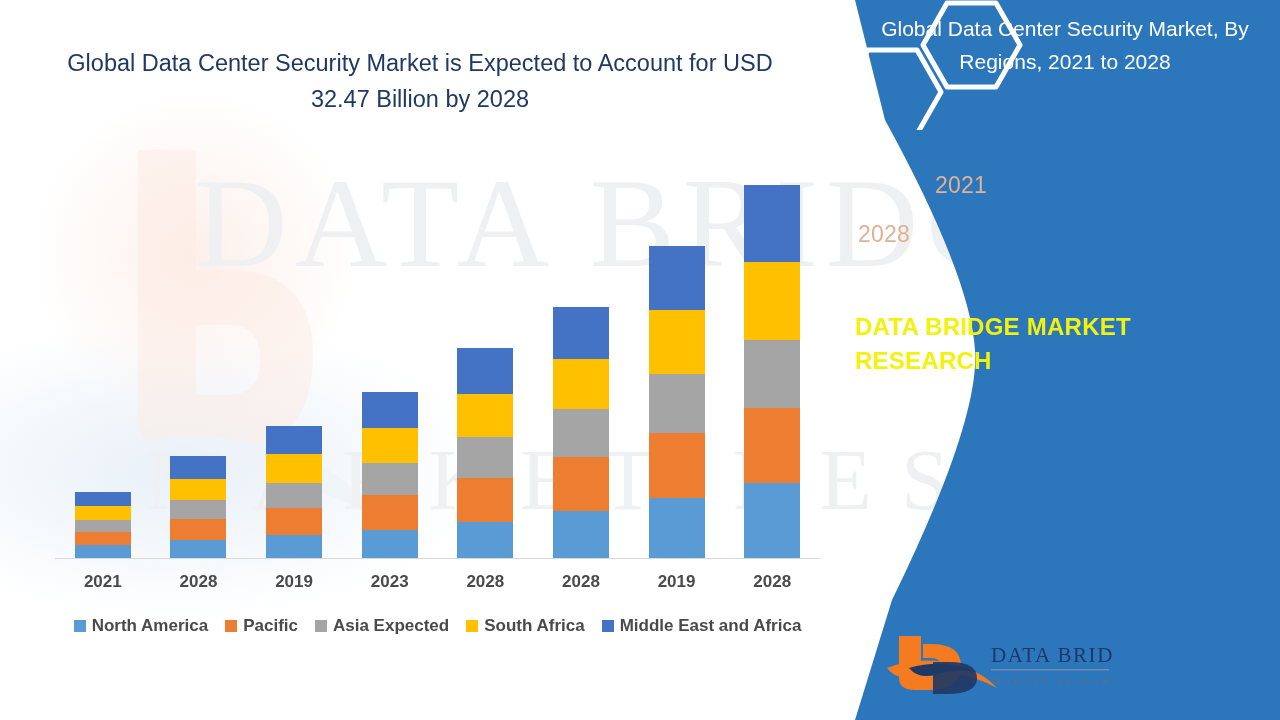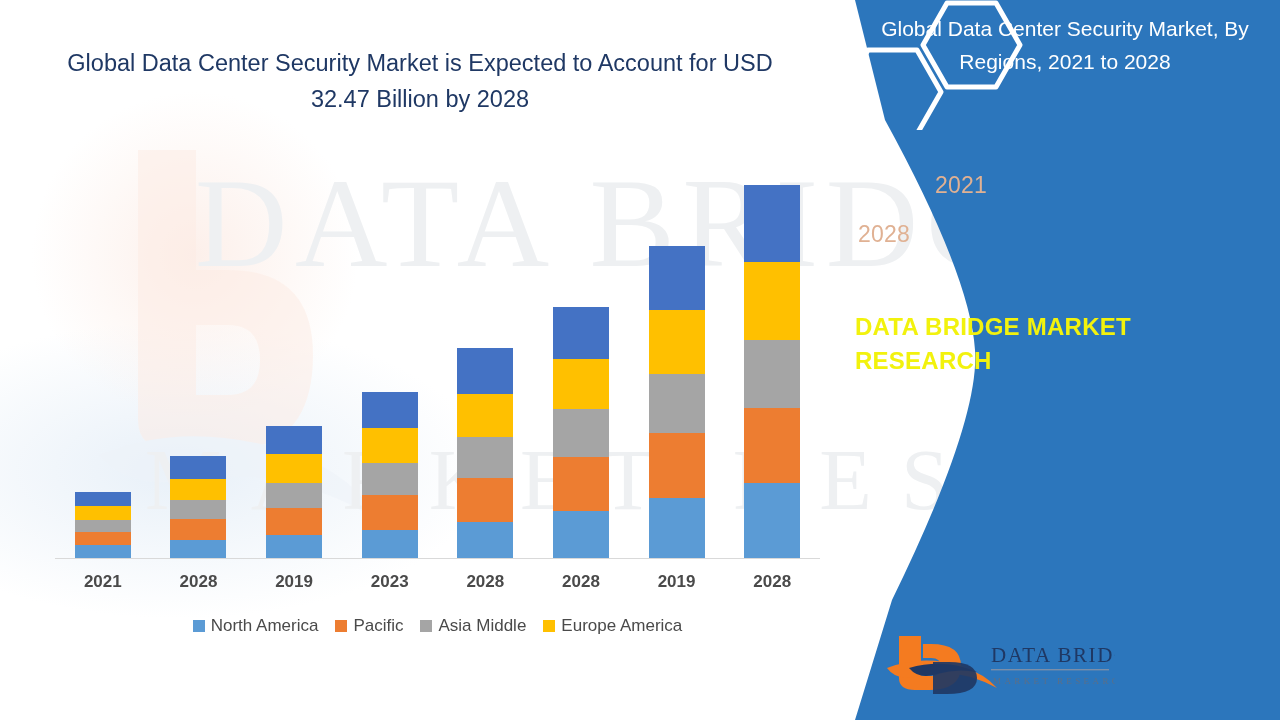--- a/index.html
+++ b/index.html
@@ -71,21 +71,21 @@
     font-size:17px; font-weight:700; color:#4a4a4a;
   }
 
   .legend {
     position:absolute; left:50px; top:616px; width:775px;
     display:flex; align-items:center; justify-content:center; gap:17px;
     flex-wrap:nowrap;
   }
   .legend-item { display:flex; align-items:center; gap:6px; }
   .legend-swatch { width:12px; height:12px; flex:none; }
-  .legend-label { font-size:17px; font-weight:400; color:#4a4a4a; white-space:nowrap; }
+  .legend-label { font-size:17px; font-weight:700; color:#4a4a4a; white-space:nowrap; }
 
   
   .blue-panel {
     position:absolute; left:830px; top:0; width:450px; height:720px;
   }
   .blue-panel svg { position:absolute; inset:0; }
   .panel-content { position:absolute; inset:0; }
 
   .panel-title {
     position:absolute; left:35px; top:12px; width:400px;
@@ -227,25 +227,29 @@
         <div class="legend-item">
           <span class="legend-swatch" style="background: rgb(91, 155, 213);"></span>
           <span class="legend-label">North America</span>
         </div>
         <div class="legend-item">
           <span class="legend-swatch" style="background: rgb(237, 125, 49);"></span>
           <span class="legend-label">Pacific</span>
         </div>
         <div class="legend-item">
           <span class="legend-swatch" style="background: rgb(165, 165, 165);"></span>
-          <span class="legend-label">Asia Middle</span>
+          <span class="legend-label">Asia Expected</span>
         </div>
         <div class="legend-item">
           <span class="legend-swatch" style="background: rgb(255, 192, 0);"></span>
-          <span class="legend-label">Europe America</span>
+          <span class="legend-label">South Africa</span>
+        </div>
+        <div class="legend-item">
+          <span class="legend-swatch" style="background: rgb(68, 114, 196);"></span>
+          <span class="legend-label">Middle East and Africa</span>
         </div>
       </div>
   </div>
 
   <div class="blue-panel">
     <svg viewBox="0 0 450 720" preserveAspectRatio="none">
       <path d="M25 0 L450 0 L450 720 L25 720 L62 600 Q150 420 145 350 Q140 275 55 120 Z" fill="#2C76BC"></path>
     </svg>
 
     <div class="panel-content">

